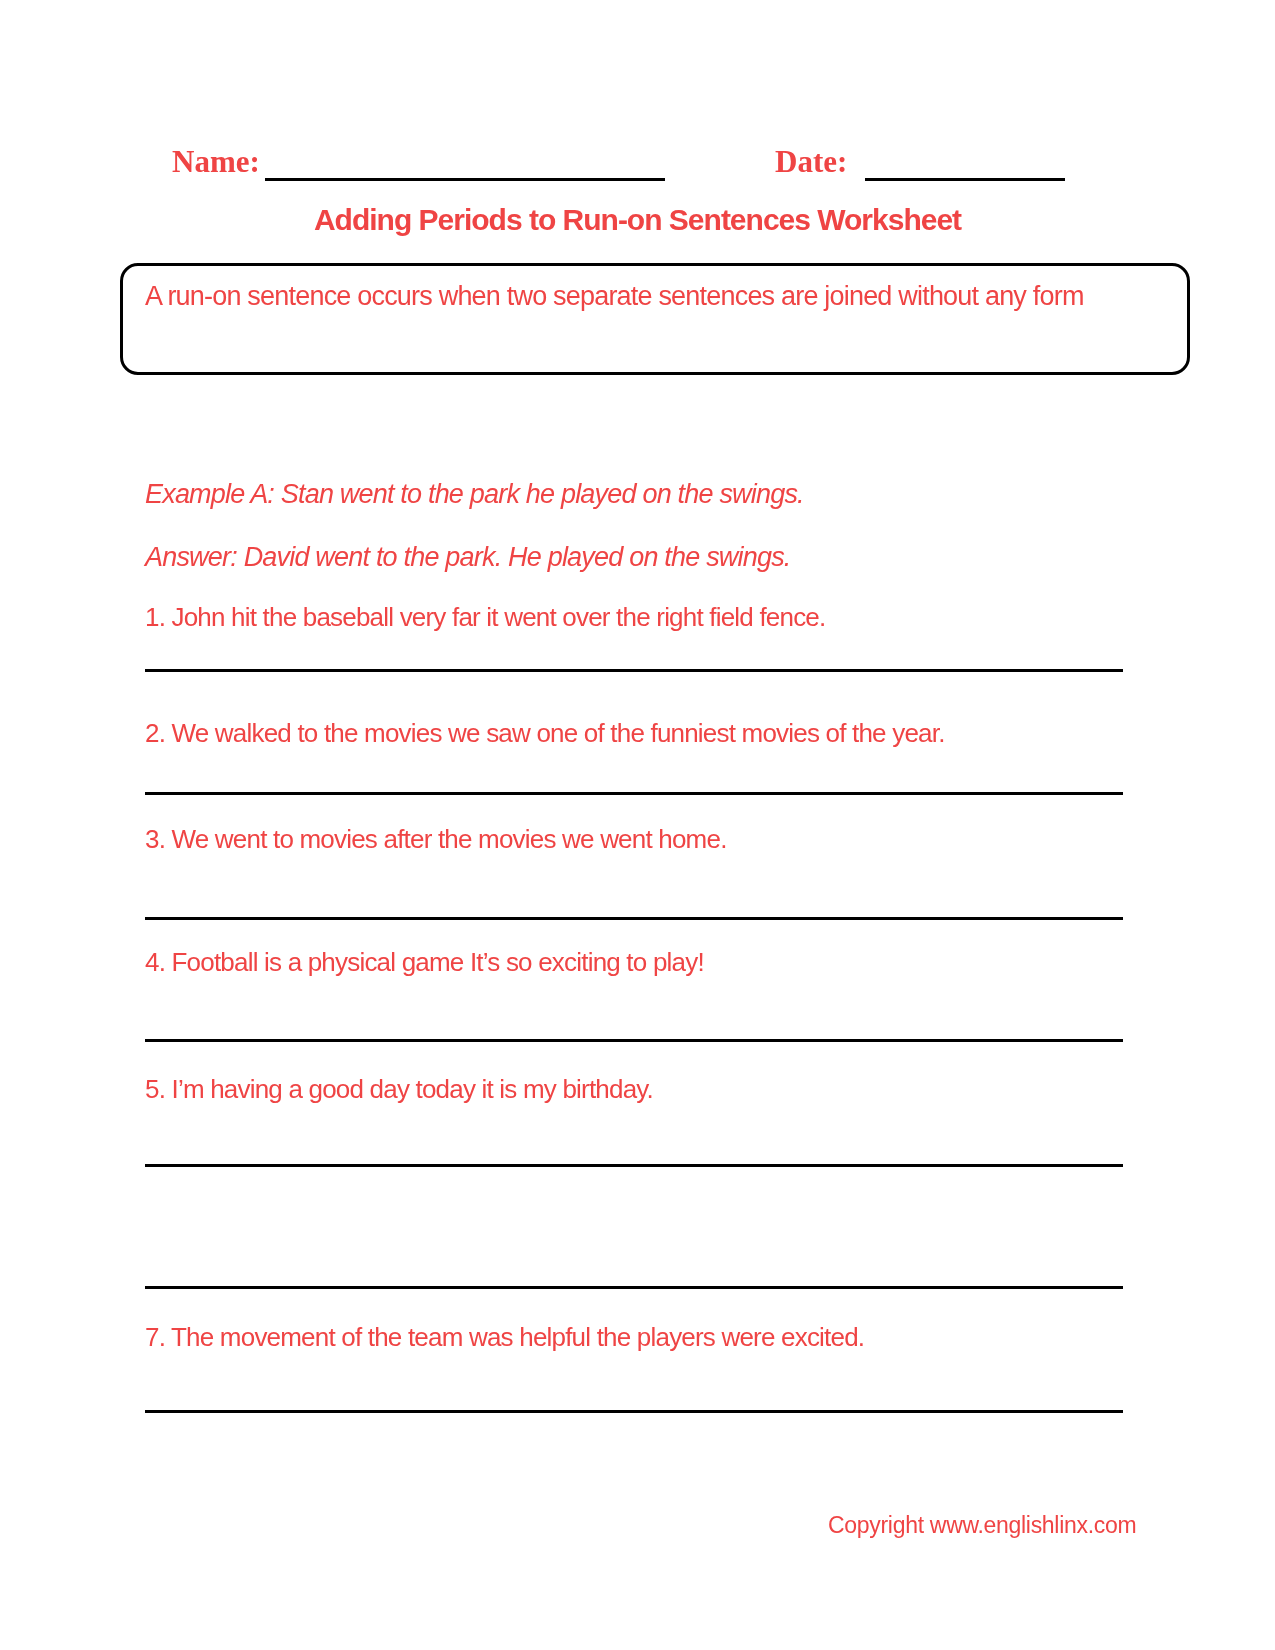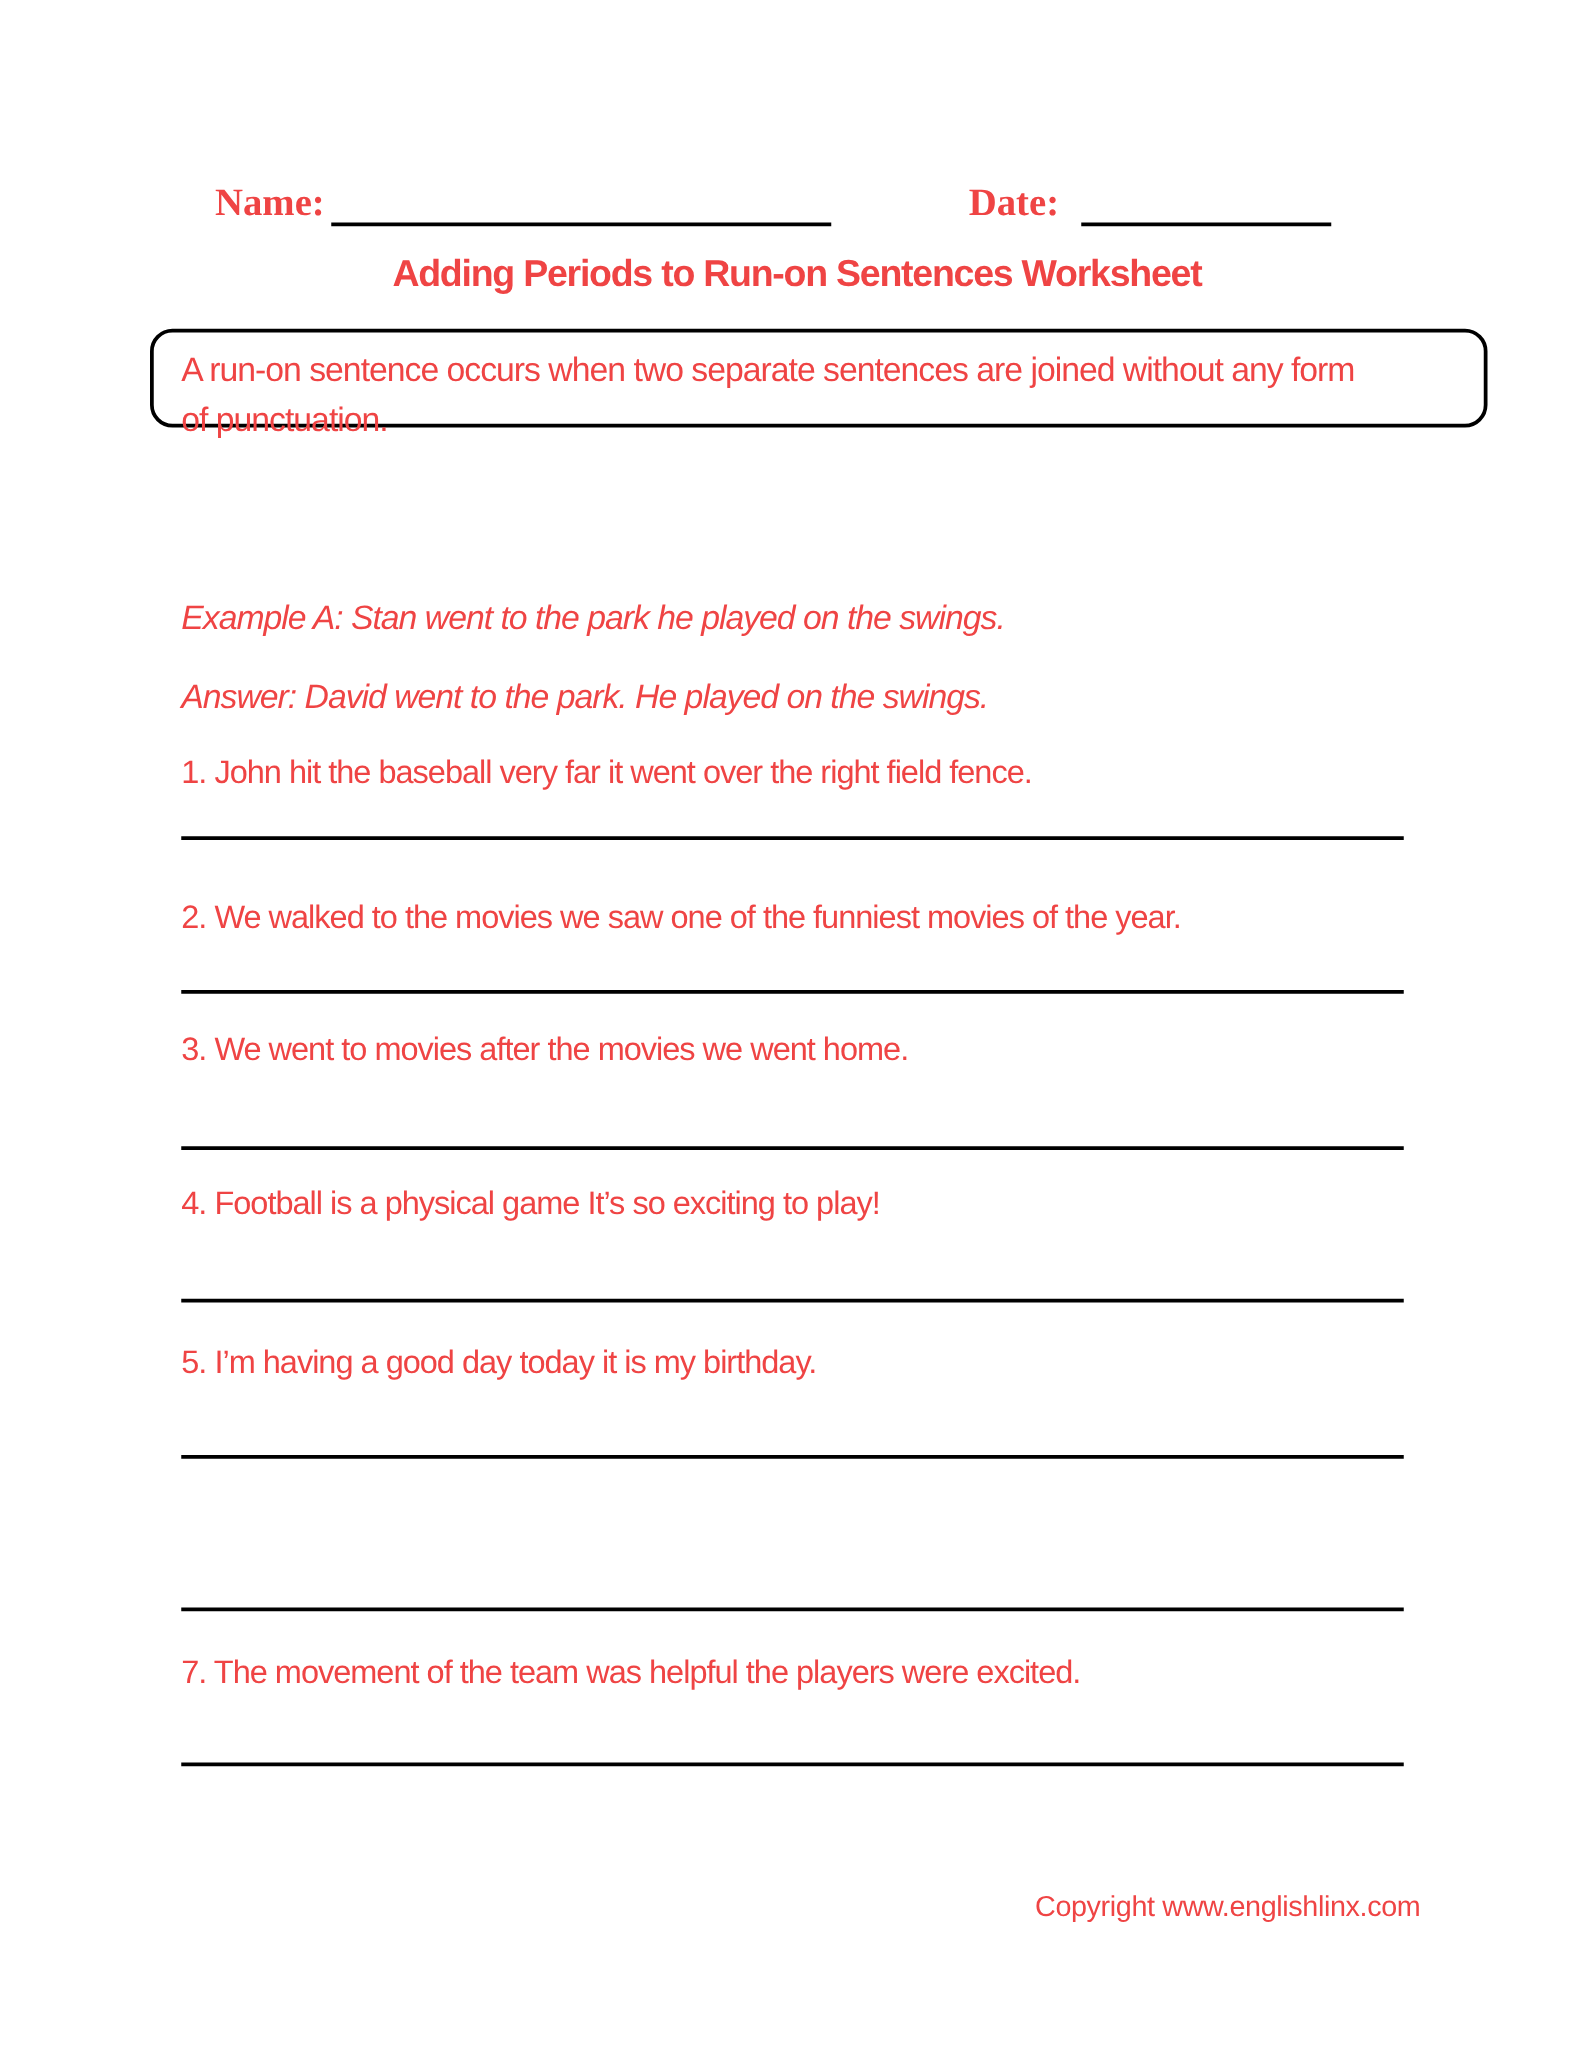--- a/index.html
+++ b/index.html
@@ -59,21 +59,21 @@
     font-size: 30px;
     font-weight: bold;
     letter-spacing: -1px;
   }
   
   .info-box {
     position: absolute;
     left: 120px;
     top: 263px;
     width: 1070px;
-    height: 79px;
+    height: 112px;
     box-sizing: border-box;
     border: 3px solid #000;
     border-radius: 18px;
   }
   .info-text {
     padding: 10px 10px 0 22px;
     font-size: 27px;
     letter-spacing: -0.8px;
     line-height: 40px;
   }
@@ -153,21 +153,20 @@
   <span class="name-label">Name:</span>
   <div class="name-line"></div>
   <span class="date-label">Date:</span>
   <div class="date-line"></div>
 
   <div class="title">Adding Periods to Run-on Sentences Worksheet</div>
 
   <div class="info-box">
     <div class="info-text">
       <div>A run-on sentence occurs when two separate sentences are joined without any form</div>
-      <div>of punctuation.</div>
     </div>
   </div>
 
 
   <div class="example-prompt">Example A: Stan went to the park he played on the swings.</div>
   <div class="example-answer">Answer: David went to the park. He played on the swings.</div>
 
   <div class="question q1">1. John hit the baseball very far it went over the right field fence.</div>
   <div class="answer-line a1"></div>
 

